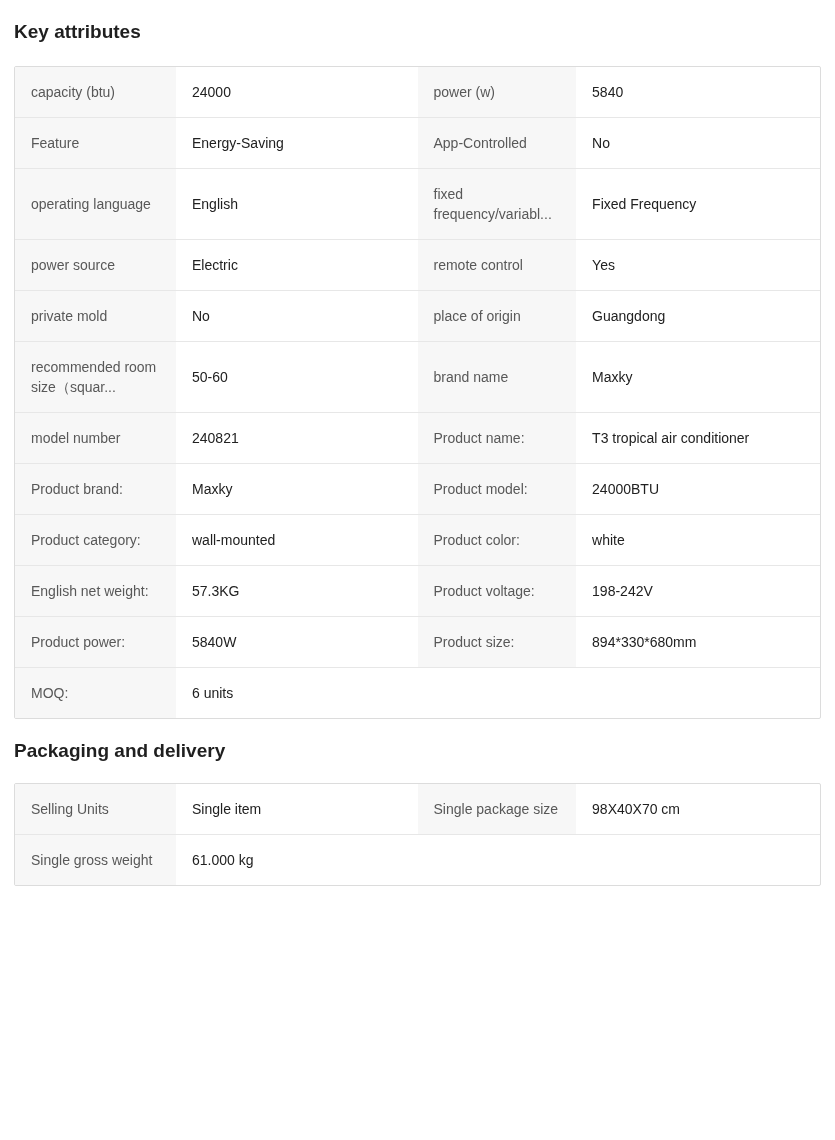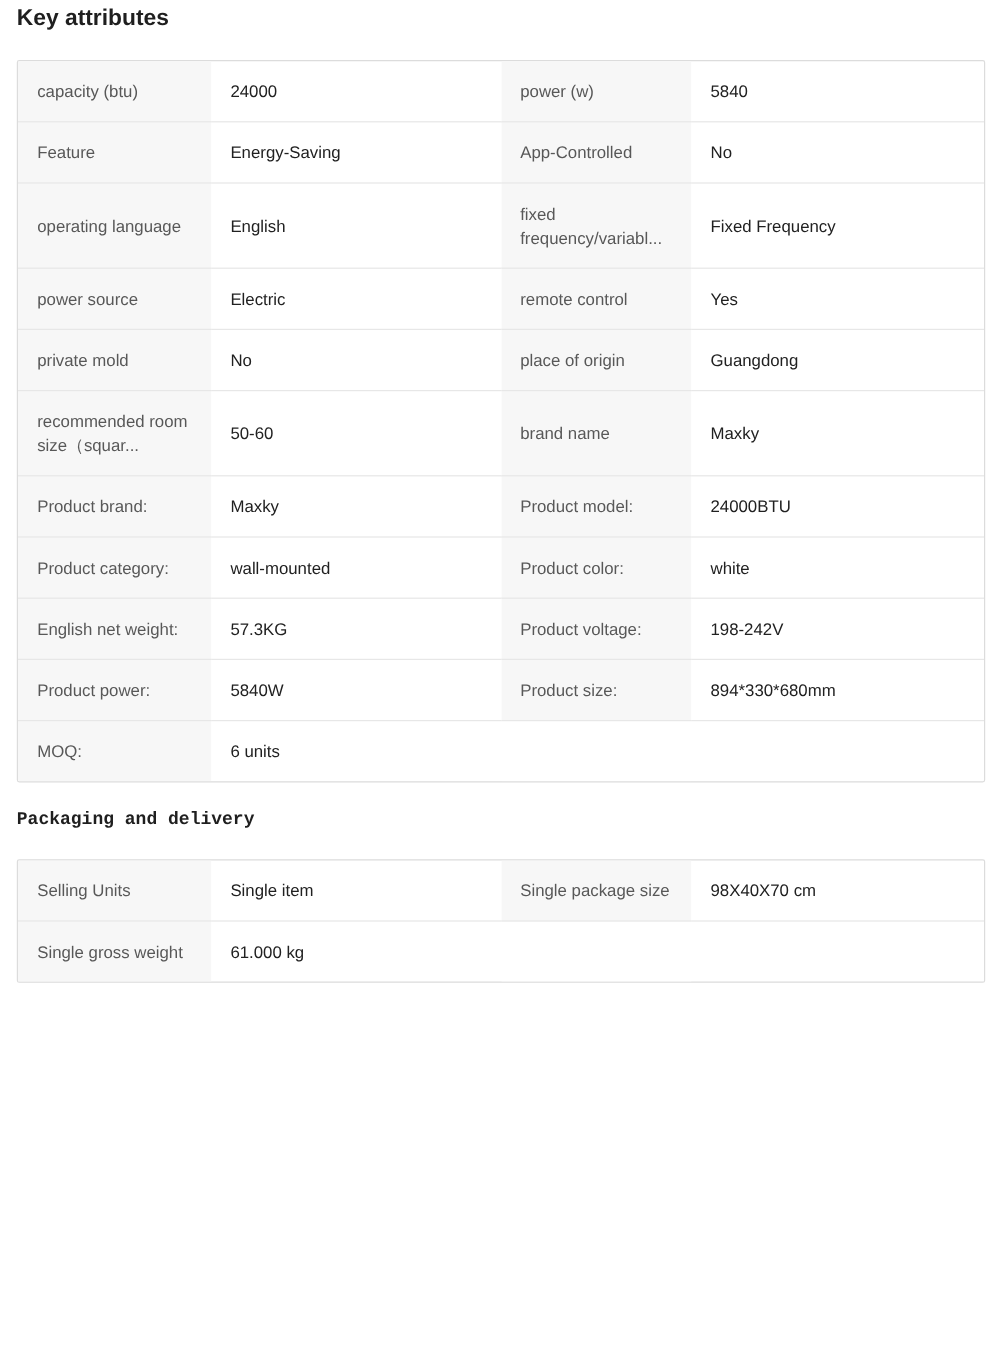--- a/index.html
+++ b/index.html
@@ -22,30 +22,29 @@
     min-height: 1140px;
     padding: 0 14px;
     background: #ffffff;
   }
   h1.section-title {
     font-size: 19px;
     line-height: 24px;
     font-weight: 700;
     color: var(--heading-text);
     margin: 0;
-    padding: 4px 0 0 0;
+    padding: 20px 0 0 0;
   }
   h2.section-title {
-    font-size: 15px;
+    font-size: 19px;
     line-height: 20px;
     font-weight: 700;
     color: var(--heading-text);
     margin: 0;
     padding: 22px 0 0 0;
-    font-family: Liberation Mono, monospace;
   }
   .table-wrap {
     margin-top: 22px;
     border: 1px solid var(--border);
     border-radius: 2px;
     overflow: hidden;
     background: #ffffff;
   }
   table.attr-table {
     width: 100%;
@@ -119,20 +118,26 @@
               <td class="label-cell">place of origin</td>
               <td class="value-cell">Guangdong</td>
             </tr>
             <tr>
               <td class="label-cell">recommended room size（squar...</td>
               <td class="value-cell">50-60</td>
               <td class="label-cell">brand name</td>
               <td class="value-cell">Maxky</td>
             </tr>
             <tr>
+              <td class="label-cell">model number</td>
+              <td class="value-cell">240821</td>
+              <td class="label-cell">Product name:</td>
+              <td class="value-cell">T3 tropical air conditioner</td>
+            </tr>
+            <tr>
               <td class="label-cell">Product brand:</td>
               <td class="value-cell">Maxky</td>
               <td class="label-cell">Product model:</td>
               <td class="value-cell">24000BTU</td>
             </tr>
             <tr>
               <td class="label-cell">Product category:</td>
               <td class="value-cell">wall-mounted</td>
               <td class="label-cell">Product color:</td>
               <td class="value-cell">white</td>

